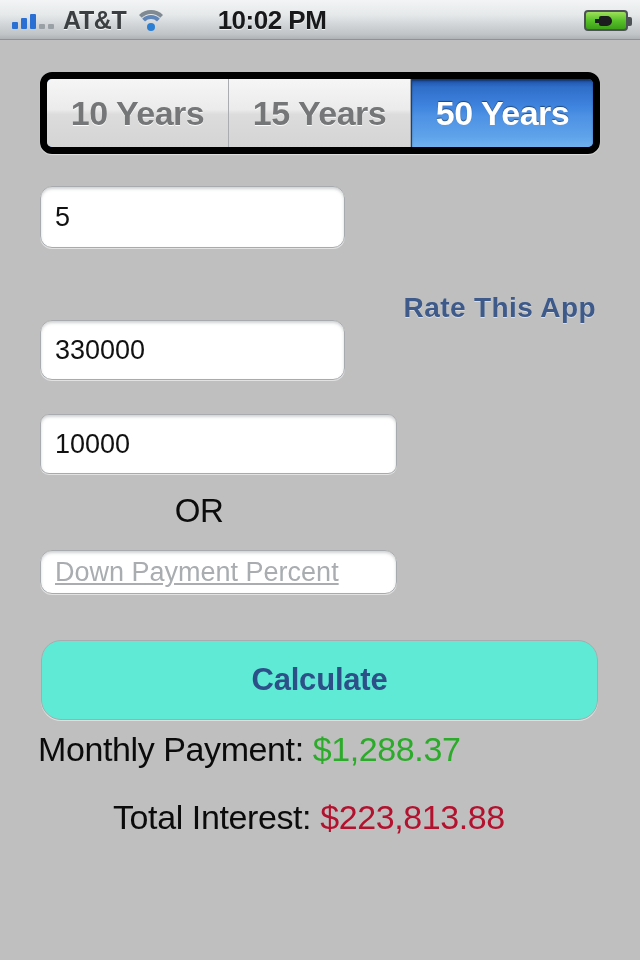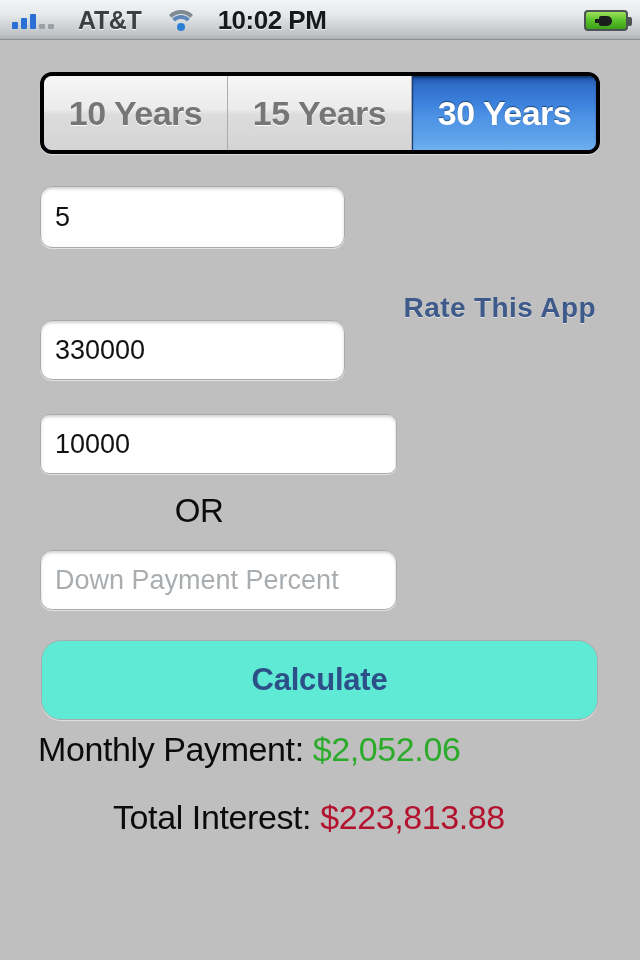--- a/index.html
+++ b/index.html
@@ -35,21 +35,21 @@
         #aeb2b4 100%);
     border-bottom: 1px solid #8e9294;
     box-sizing: border-box;
   }
   .sb-left {
     position: absolute;
     left: 12px; top: 0;
     height: 40px;
     display: flex;
     align-items: center;
-    gap: 24px;
+    gap: 9px;
     justify-content: space-between;
   }
   .signal-bars {
     display: flex;
     align-items: flex-end;
     gap: 3px;
     height: 18px;
   }
   .signal-bars i {
     display: block;
@@ -144,21 +144,21 @@
     background: #1b1d1e;
   }
 
   
   #segmented {
     position: absolute;
     left: 40px; top: 72px;
     width: 560px;
     height: 82px;
     display: flex;
-    border: 4px solid #000000;
+    border: 7px solid #000000;
     border-radius: 12px;
     overflow: hidden;
     background: #3b82f6;
     box-shadow: 0 1px 1px rgba(255,255,255,0.5);
     box-sizing: border-box;
   }
   .seg {
     flex: 1 1 0;
     display: flex;
     align-items: center;
@@ -203,21 +203,21 @@
     padding-left: 14px;
     font-size: 27px;
     color: #111111;
     box-shadow: inset 0 2px 3px rgba(120,125,130,0.35),
                 0 1px 0 rgba(255,255,255,0.55);
   }
   .tf.placeholder { color: #a9adb0; }
   #field-rate        { left: 40px; top: 186px; width: 305px; height: 62px; }
   #field-loan-amount { left: 40px; top: 320px; width: 305px; height: 60px; }
   #field-down-amount { left: 40px; top: 414px; width: 357px; height: 60px; border-radius: 9px; }
-  #field-down-pct    { left: 40px; top: 550px; width: 357px; height: 60px; }
+  #field-down-pct    { left: 40px; top: 550px; width: 357px; height: 44px; text-decoration: underline; }
 
   
   #divider {
     position: absolute;
     left: 46px; top: 272px;
     width: 552px;
     height: 14px;
     overflow: hidden;
     font-size: 22px;
     line-height: 10px;
@@ -307,40 +307,40 @@
       <span class="plug">
         <span class="prong"></span>
         <span class="body"></span>
       </span>
     </div>
   </div>
 
   <div id="segmented">
     <div class="seg">10 Years</div>
     <div class="seg">15 Years</div>
-    <div class="seg selected">30 Years</div>
+    <div class="seg selected">50 Years</div>
   </div>
 
   <div class="tf" id="field-rate">5</div>
 
   <div id="divider">________________________________________</div>
   <div id="rate-this-app">Rate This App</div>
 
   <div class="tf" id="field-loan-amount">330000</div>
 
   <div class="tf" id="field-down-amount">10000</div>
 
   <div id="or-label">OR</div>
 
   <div class="tf placeholder" id="field-down-pct">Down Payment Percent</div>
 
   <div id="calculate-button">Calculate</div>
 
   <div class="result-row" id="result-monthly">
     <span>Monthly Payment:</span>
-    <span class="result-value" id="monthly-value">$2,052.06</span>
+    <span class="result-value" id="monthly-value">$1,288.37</span>
   </div>
   <div class="result-row" id="result-total">
     <span>Total Interest:</span>
     <span class="result-value" id="total-value">$223,813.88</span>
   </div>
 
 </div>
 
 </body></html>

